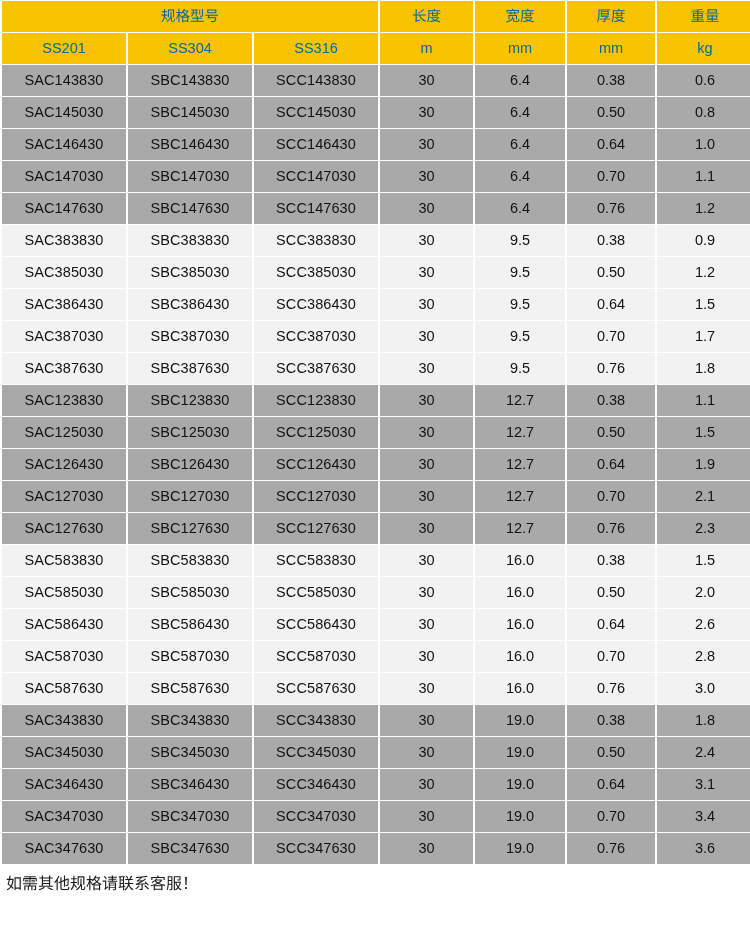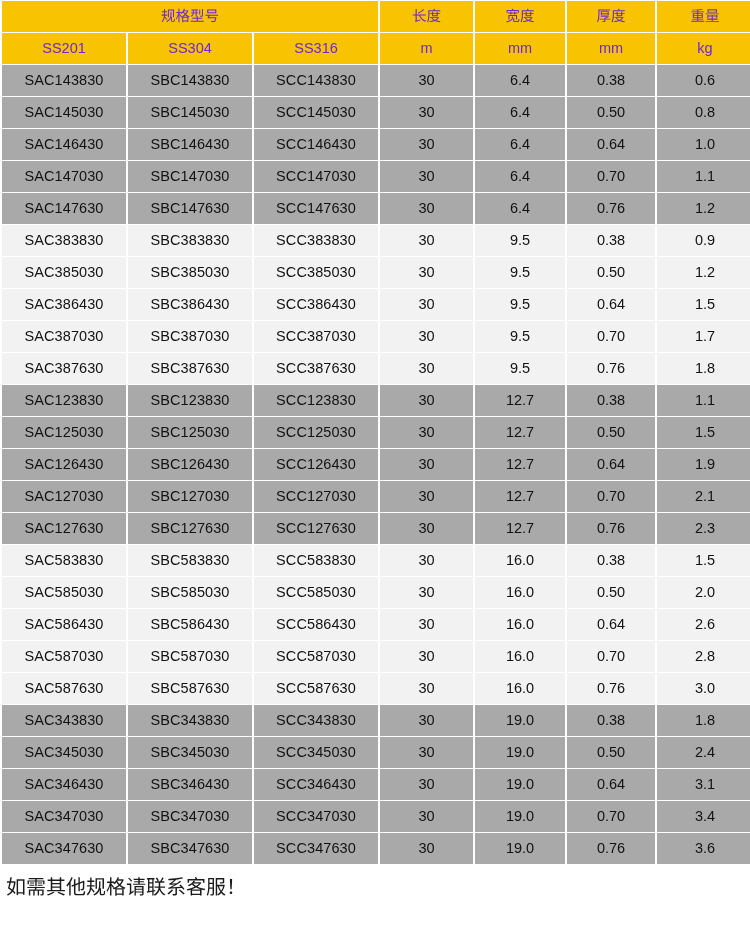--- a/index.html
+++ b/index.html
@@ -36,21 +36,21 @@
     text-align: center;
     vertical-align: middle;
     font-weight: normal;
     font-size: 14.5px;
     line-height: 31px;
     white-space: nowrap;
     overflow: hidden;
   }
   .hdr-cell {
     background: #f8c300;
-    color: #6d28d9;
+    color: #0369a1;
     font-size: 14.5px;
   }
   .hdr-cell.cn {
     font-family: "DejaVu Sans", "Liberation Sans", sans-serif;
     font-size: 14px;
   }
   tr.band-dark td {
     background: #a9a9a9;
     color: #121212;
   }
@@ -60,21 +60,21 @@
   }
   td.model-cell {
     font-size: 14.5px;
     letter-spacing: 0.1px;
   }
   td.num-cell {
     font-size: 14.5px;
   }
   #footer-note {
     font-family: "DejaVu Sans", "Liberation Sans", sans-serif;
-    font-size: 20px;
+    font-size: 16px;
     color: #1a1a1a;
     padding: 9px 0 0 6px;
     margin: 0;
     line-height: 1.3;
     white-space: nowrap;
   }
 </style>
 </head>
 <body>
 

